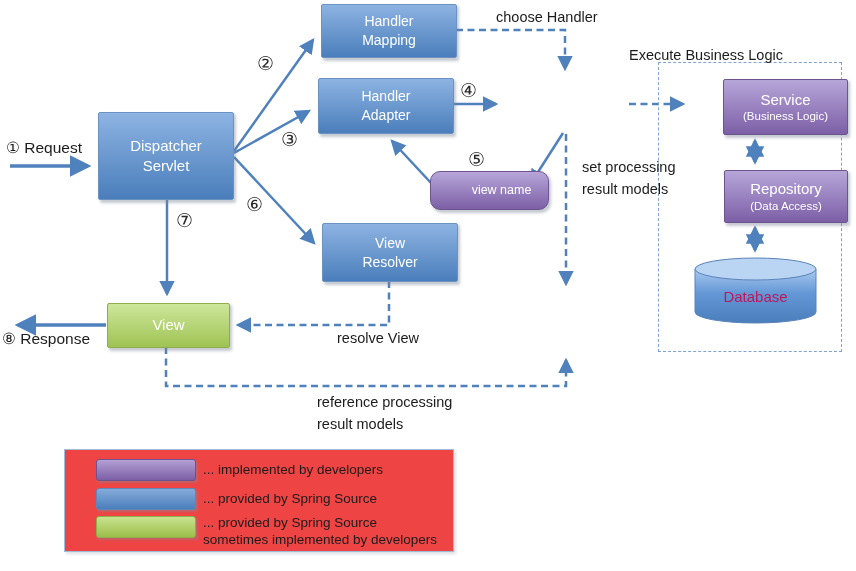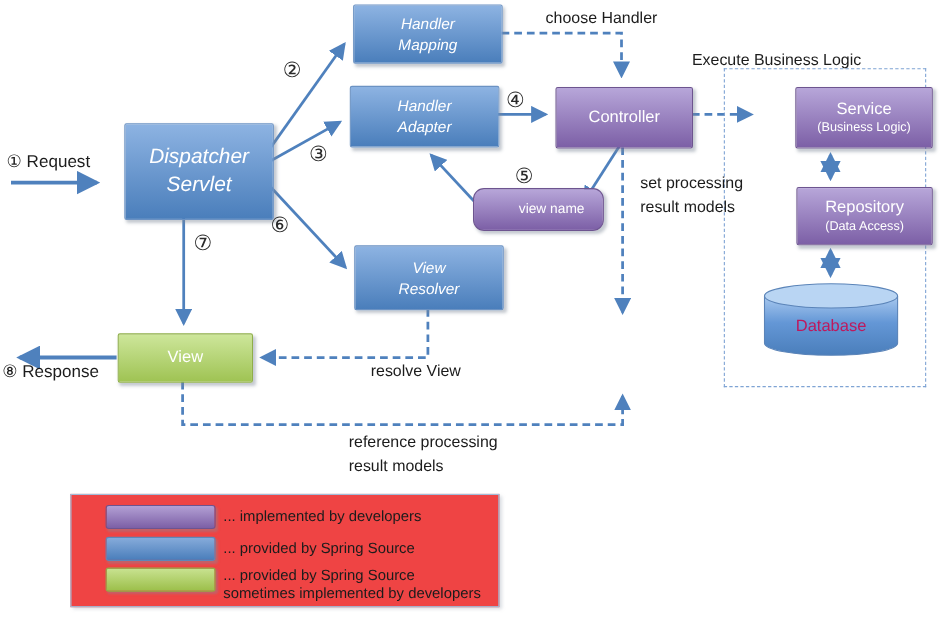--- a/index.html
+++ b/index.html
@@ -6,21 +6,21 @@
   #canvas{
     position:relative;width:856px;height:571px;background:#fff;overflow:hidden;
     font-family:"Liberation Sans",sans-serif;color:#1c1c1c;
   }
   .node{
     position:absolute;display:flex;align-items:center;justify-content:center;
     text-align:center;color:#fff;white-space:pre-line;line-height:1.35;
     font-size:14px;border-radius:2px;
     box-shadow:2px 2.5px 3px rgba(125,135,150,.45);
   }
-  .blue{background:linear-gradient(180deg,#8db3e2 0%,#4a7ebb 100%);border:1px solid #6b92c3;font-style:italic;}
+  .blue{background:linear-gradient(180deg,#8db3e2 0%,#4a7ebb 100%);border:1px solid #6b92c3;}
   .purple{background:linear-gradient(180deg,#b7a6d9 0%,#7c5fa6 100%);border:1px solid #6d548f;}
   .green{background:linear-gradient(180deg,#cde69b 0%,#9fc353 100%);border:1px solid #8fae49;}
   .node .sub{font-size:11.5px;display:block;line-height:1.2;}
   .col{flex-direction:column;margin-left:30px;}
   .rounded{border-radius:10px;font-size:12.5px;}
   .flowtext{position:absolute;font-size:14.5px;white-space:pre-line;line-height:22px;color:#1c1c1c;}
   .stepnum{position:absolute;font-size:19px;color:#2a2a2a;}
   #arrow-layer{position:absolute;left:0;top:0;pointer-events:none;}
   .bizbox{position:absolute;left:658px;top:62px;width:182px;height:288px;border:1px dashed #7fa4d4;}
   .legend{
@@ -65,29 +65,28 @@
       <path d="M456,30 L565,30 L565,69" marker-end="url(#ah)"></path>
       <path d="M629,104 L683,104" marker-end="url(#ah)"></path>
       <path d="M566,134 L566,284" marker-end="url(#ah)"></path>
       <path d="M389,281 L389,325 L238,325" marker-end="url(#ah)"></path>
       <path d="M166,347 L166,386 L566,386 L566,360" marker-end="url(#ah)"></path>
     </g>
   </svg>
 
   <div class="bizbox"></div>
 
-  <div class="node blue" style="left:113px;top:112px;width:134px;height:86px;font-size:19px;">Dispatcher
+  <div class="node blue" style="left:98px;top:112px;width:134px;height:86px;font-size:15px;">Dispatcher
 Servlet</div>
   <div class="node blue" style="left:321px;top:4px;width:134px;height:52px;">Handler
 Mapping</div>
   <div class="node blue" style="left:318px;top:78px;width:134px;height:54px;">Handler
 Adapter</div>
   <div class="node blue" style="left:322px;top:223px;width:134px;height:57px;">View
 Resolver</div>
-  <div class="node purple" style="left:505px;top:79px;width:123px;height:54px;font-size:15px;">Controller</div>
   <div class="node purple rounded" style="left:430px;top:171px;width:93px;height:37px;padding-left:24px;">view name</div>
   <div class="node green" style="left:107px;top:303px;width:121px;height:43px;font-size:15px;">View</div>
 
   <div class="node purple col" style="left:693px;top:79px;width:123px;height:54px;font-size:15px;">
     <span>Service</span>
     <span class="sub">(Business Logic)</span>
   </div>
   <div class="node purple col" style="left:694px;top:170px;width:122px;height:51px;font-size:15px;">
     <span>Repository</span>
     <span class="sub">(Data Access)</span>

